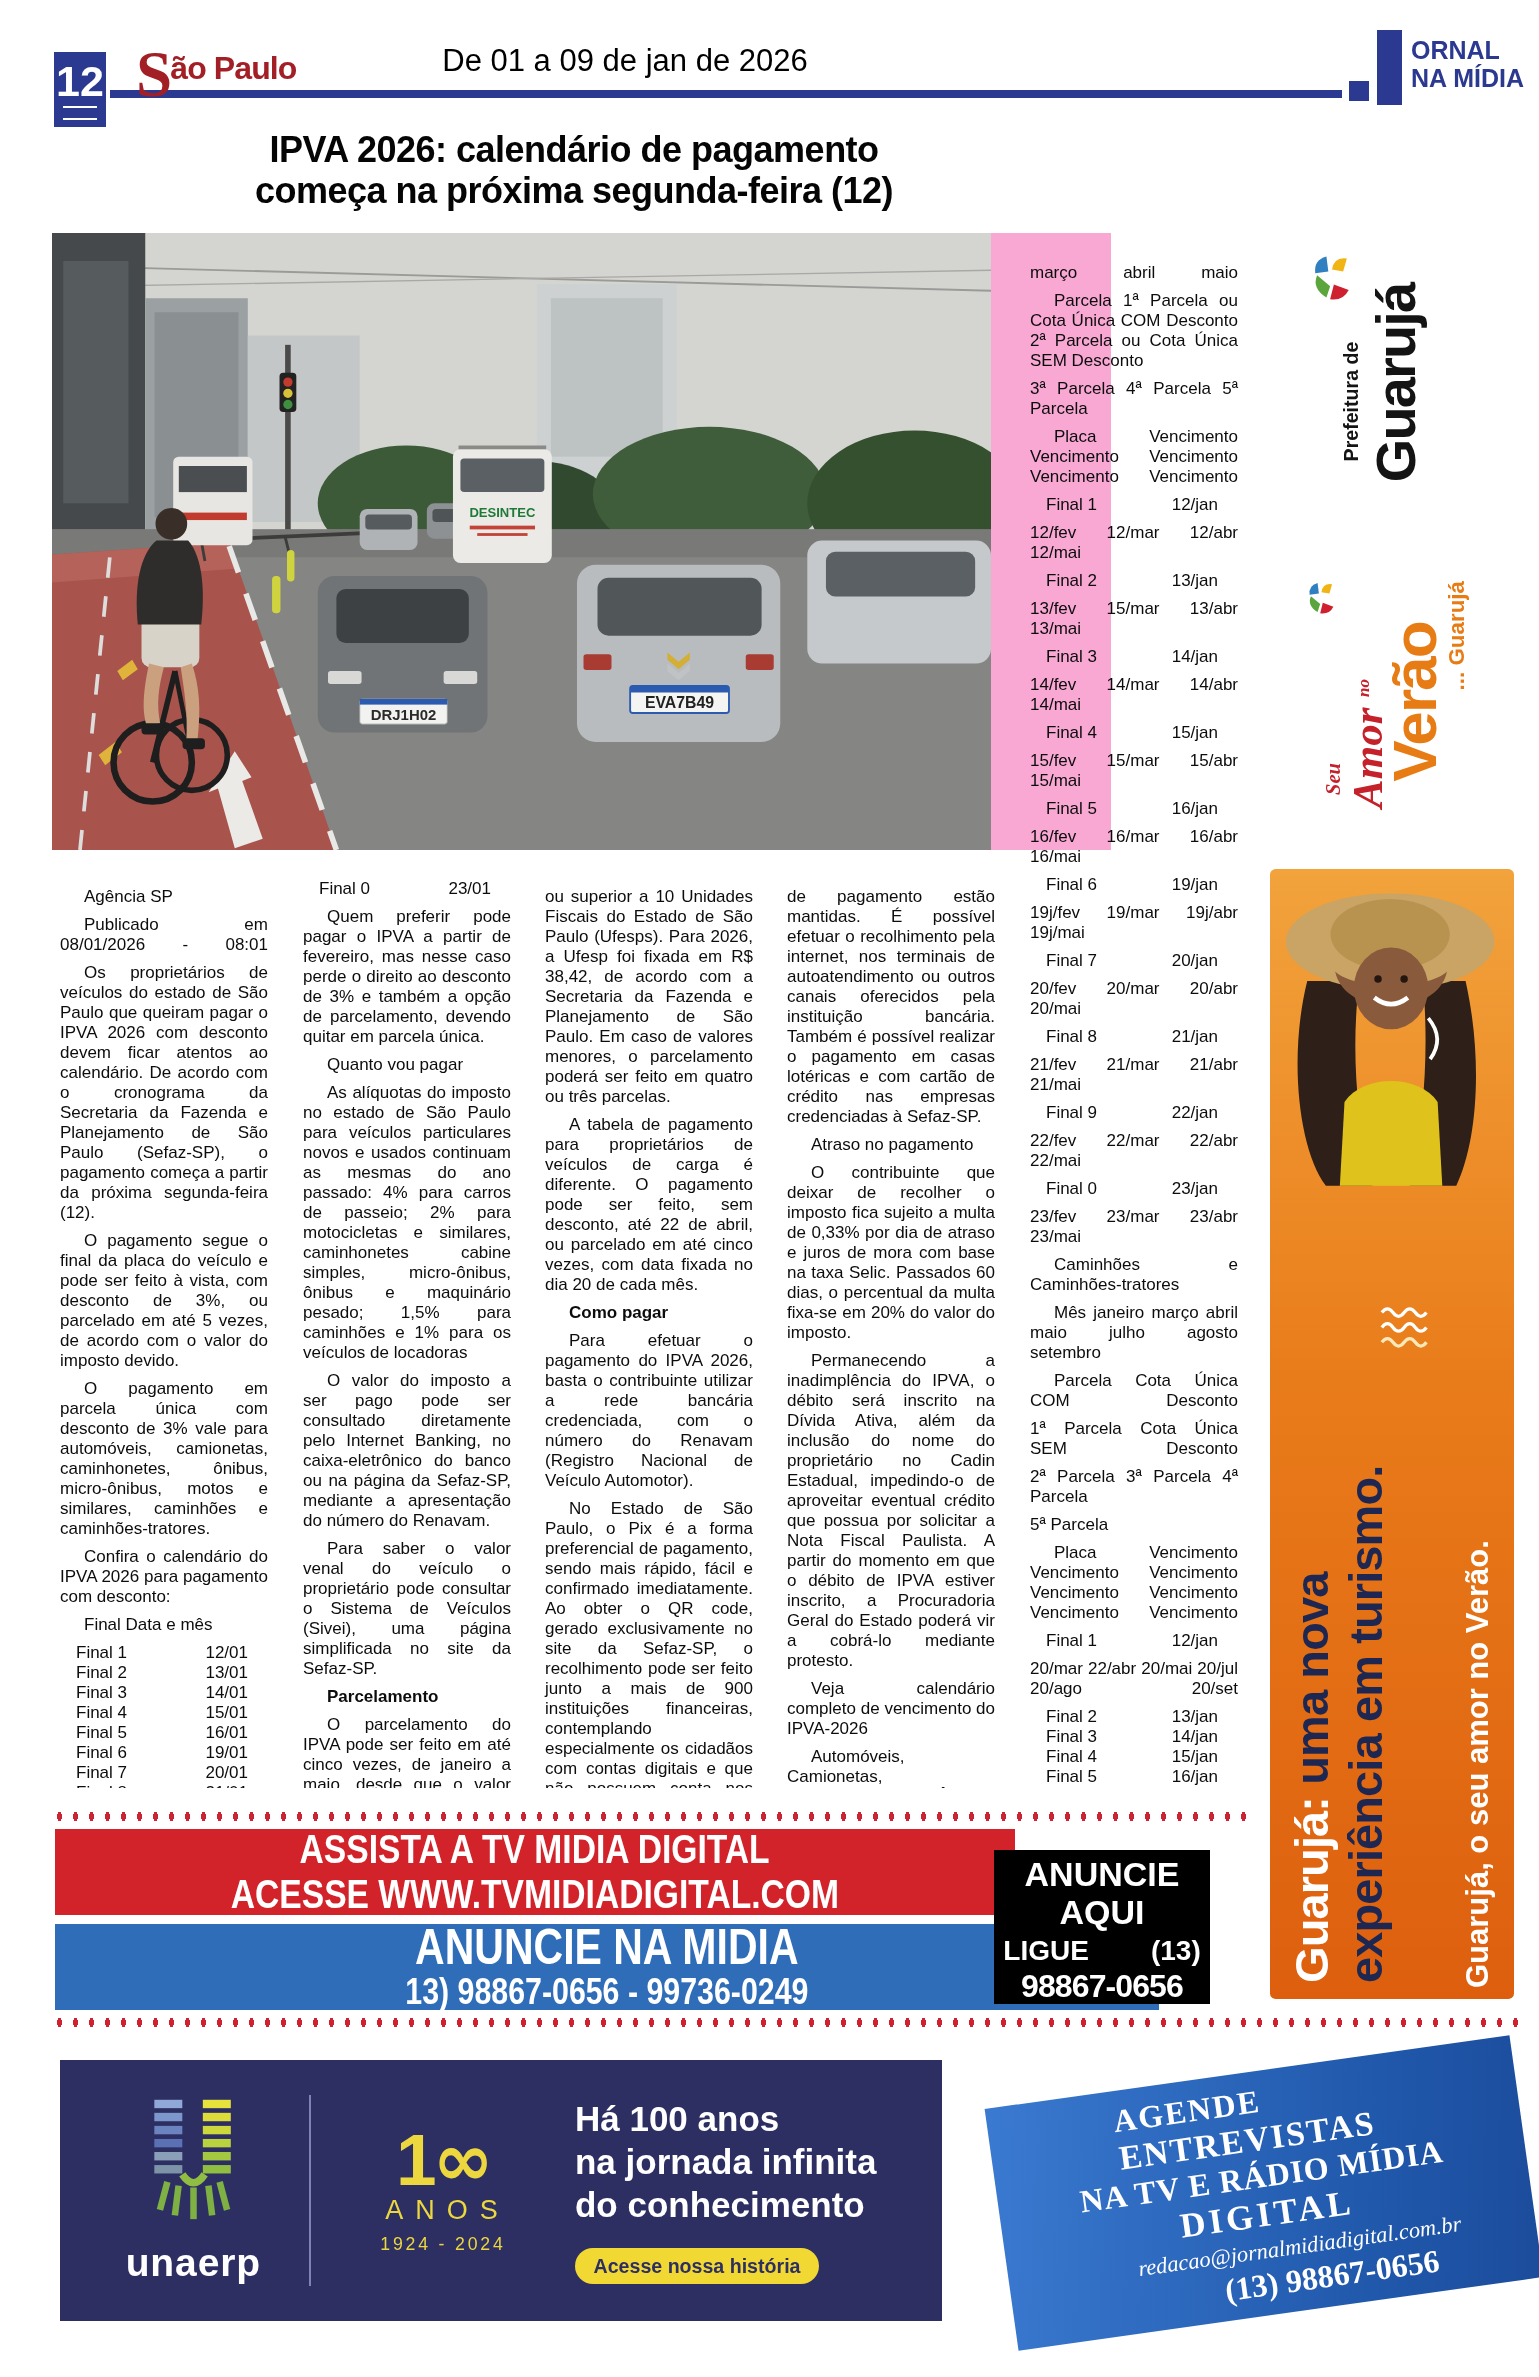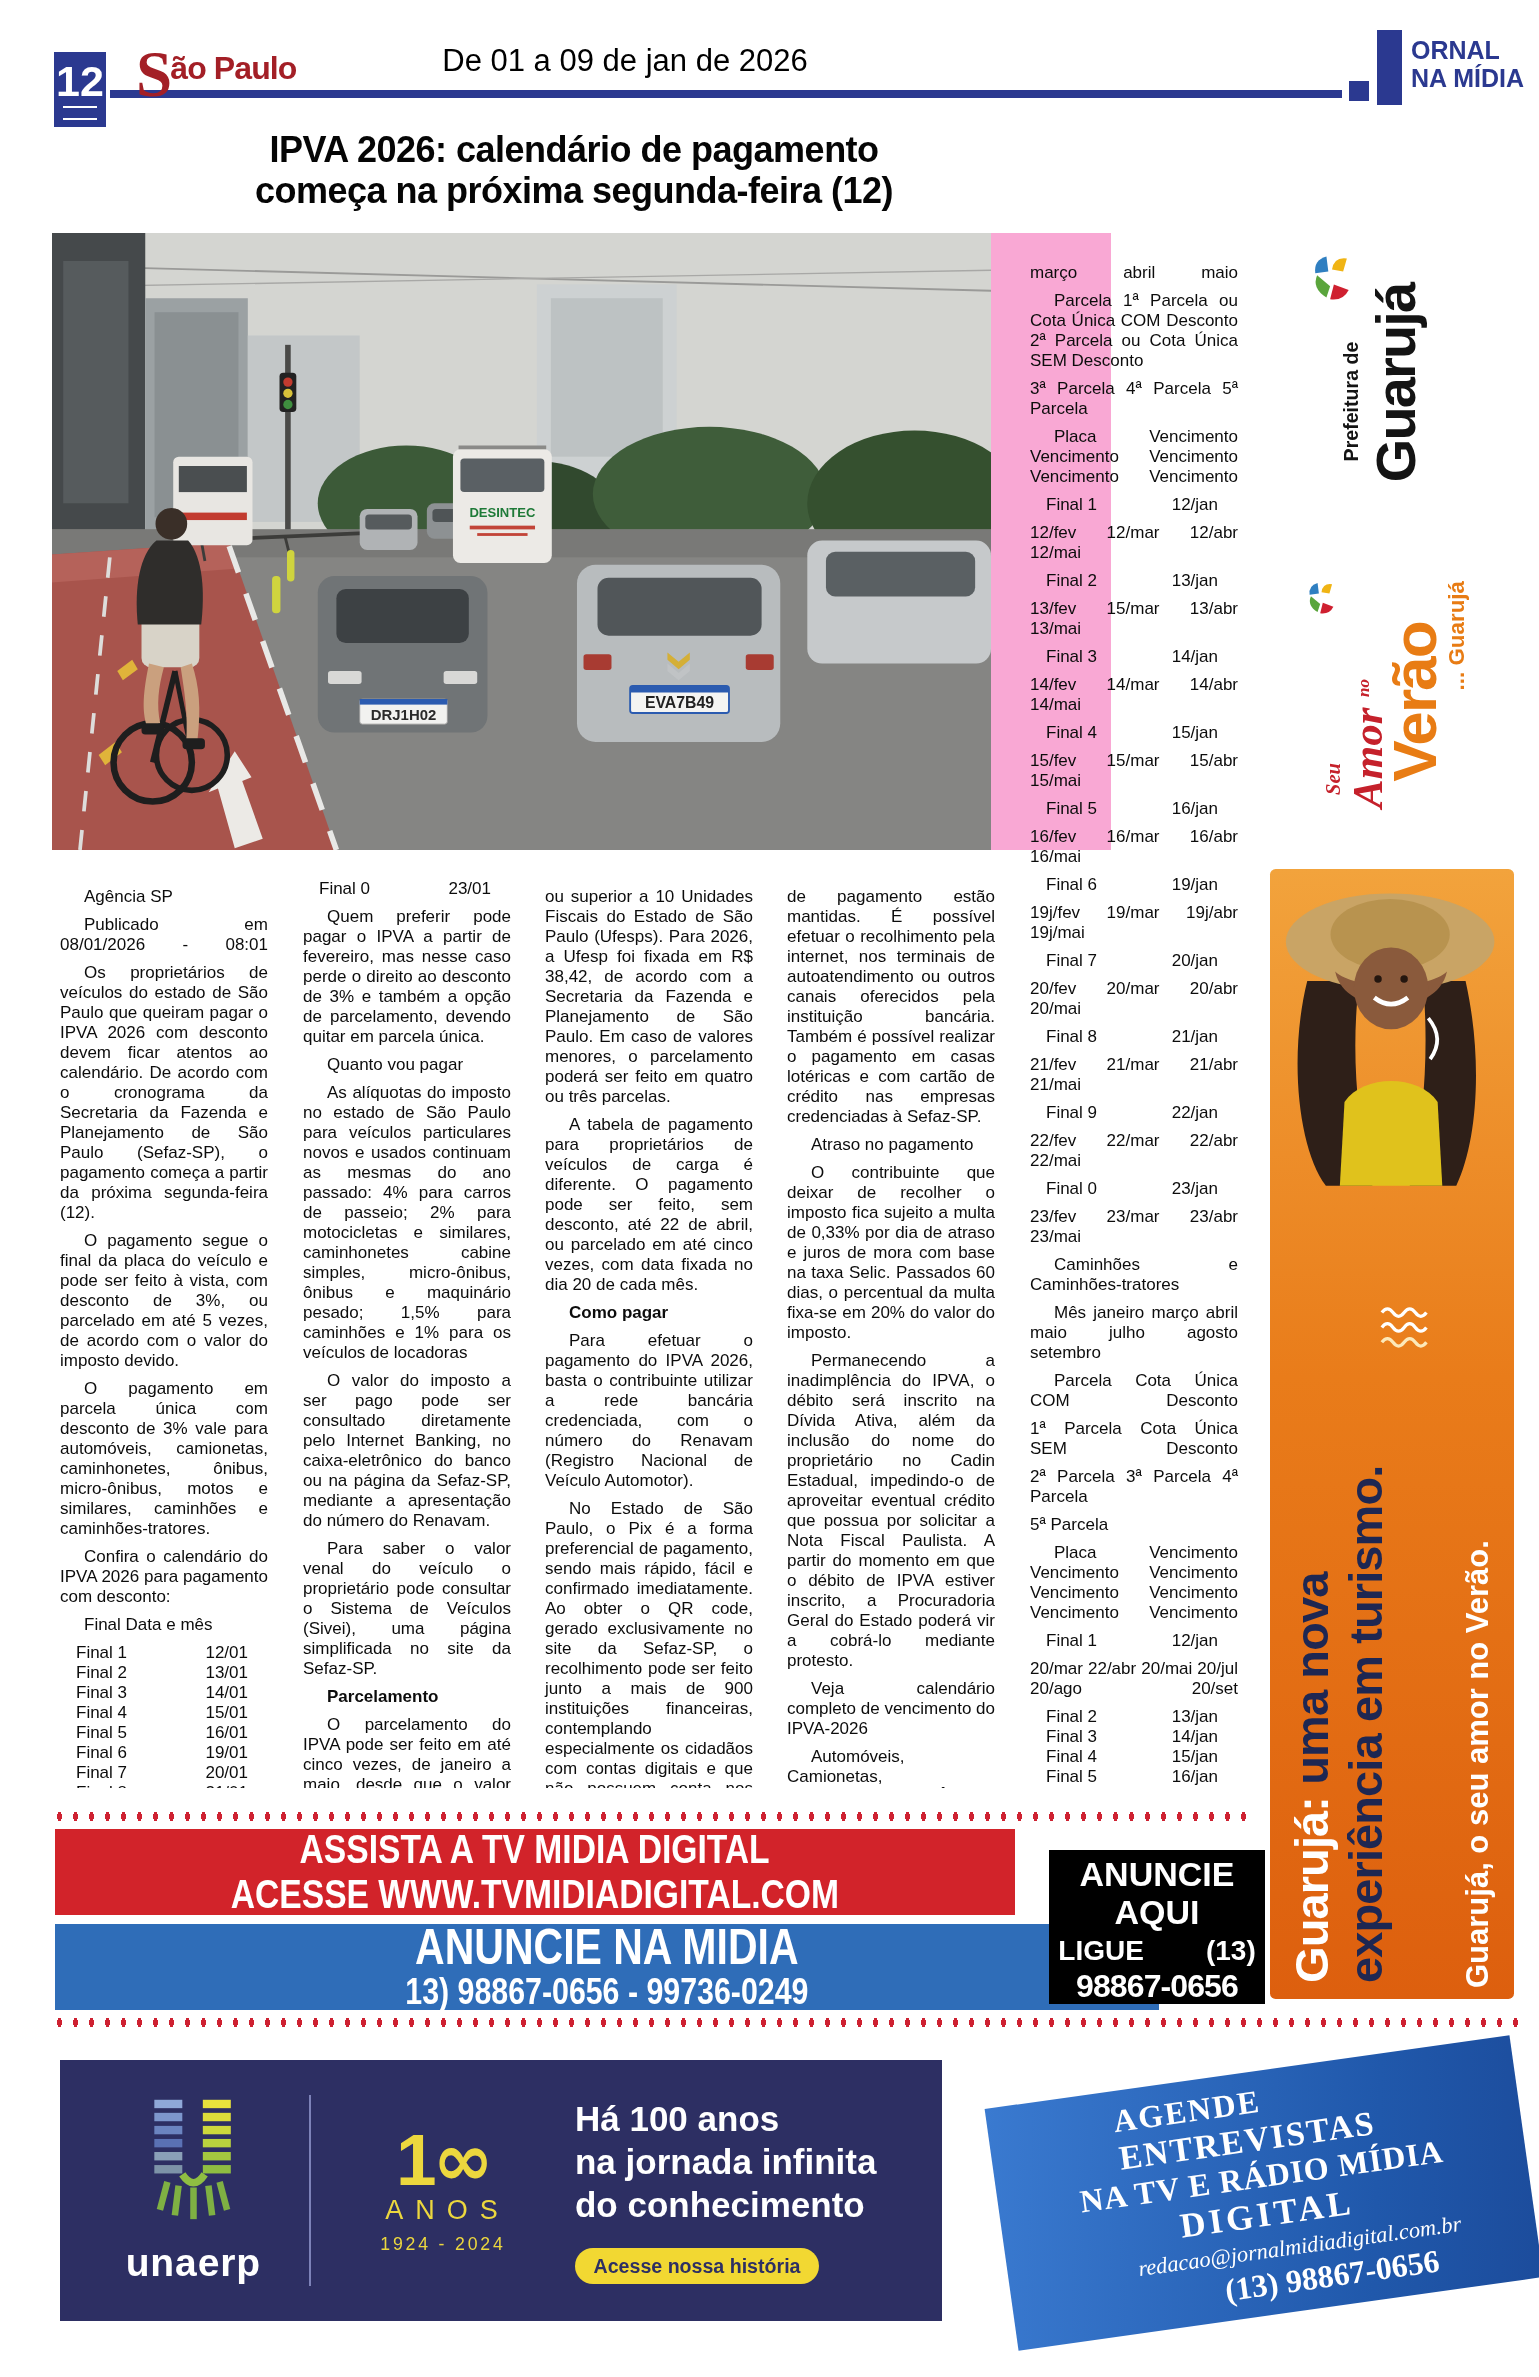--- a/index.html
+++ b/index.html
@@ -76,21 +76,21 @@
   
   .red-banner{position:absolute;left:55px;top:1829px;width:960px;height:86px;background:#d2232a;
               color:#fff;text-align:center;display:flex;flex-direction:column;justify-content:center;gap:1.9px;}
   .blue-banner{position:absolute;left:55px;top:1924px;width:1104px;height:86px;background:#2f6db8;
               color:#fff;text-align:center;display:flex;flex-direction:column;justify-content:center;gap:0px;}
   .cond{display:inline-block;transform:scaleX(0.82);transform-origin:50% 50%;white-space:nowrap;font-weight:bold;}
   .rb1{font-size:41px;line-height:43px;}
   .rb2{font-size:41px;line-height:43px;}
   .bb1{font-size:50px;line-height:48px;}
   .bb2{font-size:37px;line-height:41px;text-decoration:underline;}
-  .black-box{position:absolute;left:1049px;top:1850px;width:216px;height:154px;background:#000;
+  .black-box{position:absolute;left:994px;top:1850px;width:216px;height:154px;background:#000;
              color:#fff;padding:5.6px 9.3px;box-sizing:border-box;}
   .bx1{font-size:34px;line-height:37px;text-align:center;font-weight:bold;}
   .bx2{font-size:34px;line-height:39px;text-align:center;font-weight:bold;}
   .bx3{display:flex;justify-content:space-between;font-size:28px;line-height:37px;font-weight:bold;}
   .bx4{font-size:32px;line-height:35px;text-align:center;font-weight:bold;letter-spacing:-0.9px;}
   
   .unaerp{position:absolute;left:60px;top:2060px;width:882px;height:261px;background:#2d2f63;
           display:flex;align-items:center;justify-content:center;gap:48px;color:#fff;}
   .u-logo{display:flex;flex-direction:column;align-items:center;}
   .u-word{font-size:39px;font-weight:bold;letter-spacing:0.9px;margin-top:5.6px;}

